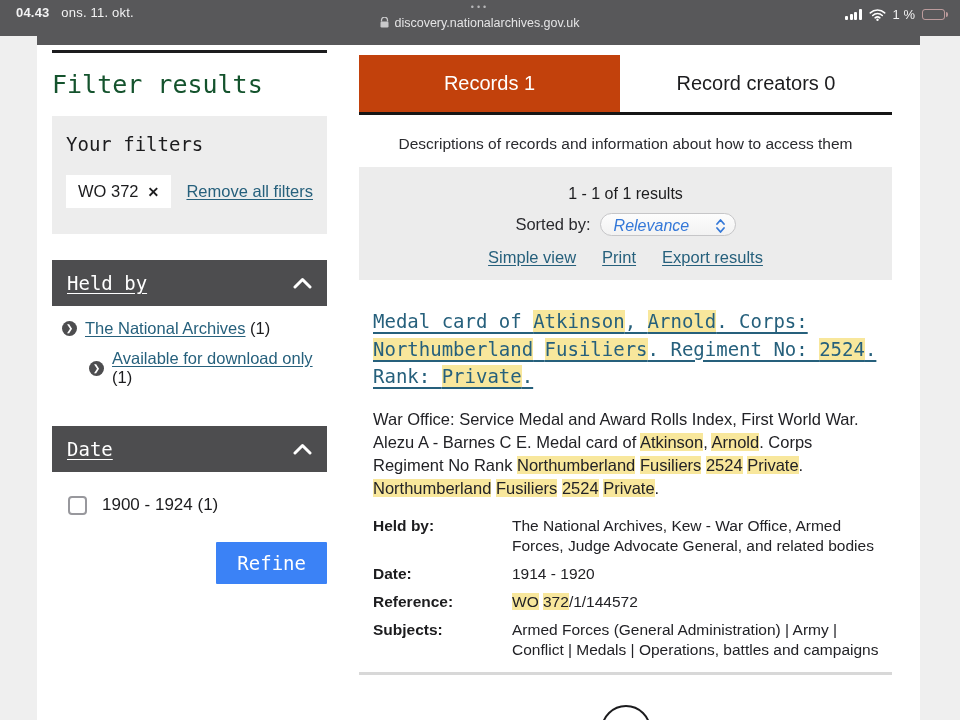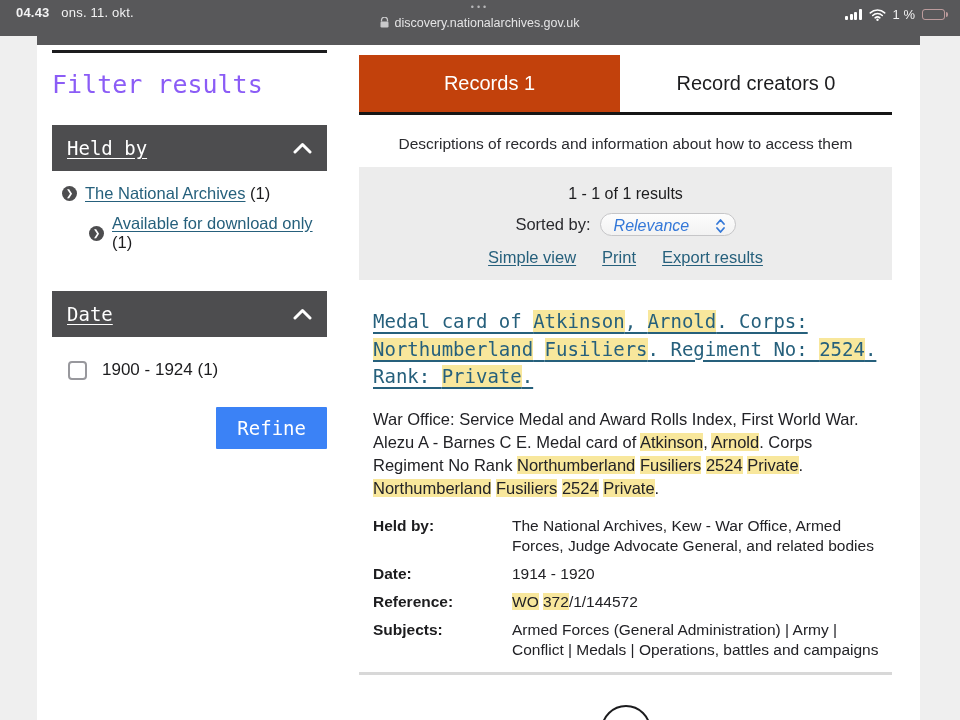--- a/index.html
+++ b/index.html
@@ -26,21 +26,21 @@
   .bat-nub { width:2px; height:5px; background:rgba(255,200,200,.6); border-radius:0 2px 2px 0; margin-left:1px; }
 
   
   .edge-strip { position:absolute; top:36px; bottom:0; background:#efefef; }
   .edge-strip.left { left:0; width:37px; }
   .edge-strip.right { left:920px; width:40px; }
 
   
   .sidebar { position:absolute; left:52px; top:36px; width:275px; }
   .sidebar-rule { margin-top:14px; border-top:3px solid #1c1c1e; }
-  .filter-title { font-family:"DejaVu Sans Mono", monospace; font-size:25px; font-weight:normal; color:#8b5cf6; margin:17px 0 17px; }
+  .filter-title { font-family:"DejaVu Sans Mono", monospace; font-size:25px; font-weight:normal; color:#14532d; margin:17px 0 17px; }
   .your-filters { background:#ededed; padding:17px 14px 26px; }
   .your-filters h2 { font-family:"DejaVu Sans Mono", monospace; font-size:19px; font-weight:normal; color:#1c1c1e; margin-bottom:20px; }
   .filter-row { display:flex; align-items:center; justify-content:space-between; }
   .chip { background:#fff; display:inline-flex; align-items:center; gap:9px; padding:7px 12px; font-size:16.5px; color:#1c1c1e; }
   .chip-x { border:none; background:none; font-size:14px; font-weight:bold; color:#1c1c1e; cursor:pointer; }
   a.side-link, a.remove-all { color:#26607c; text-decoration:underline; text-underline-offset:2px; }
   a.remove-all { font-size:16.5px; }
   .facet-header { margin-top:26px; background:#4d4d4f; color:#fff; padding:12px 15px; display:flex; align-items:center; justify-content:space-between; }
   .facet-header .fh-label { font-family:"DejaVu Sans Mono", monospace; font-size:19px; text-decoration:underline; text-underline-offset:3px; }
   .facet-list { padding:13px 0 2px; }
@@ -118,20 +118,30 @@
     </div>
   </header>
 
   <div class="edge-strip left"></div>
   <div class="edge-strip right"></div>
 
   <aside class="sidebar">
     <div class="sidebar-rule"></div>
     <h1 class="filter-title">Filter results</h1>
 
+    <section class="your-filters">
+      <h2>Your filters</h2>
+      <div class="filter-row">
+        <span class="chip">
+          <span>WO 372</span>
+          <button class="chip-x">✕</button>
+        </span>
+        <a class="remove-all">Remove all filters</a>
+      </div>
+    </section>
 
     <div class="facet-header">
       <span class="fh-label">Held by</span>
       <svg width="19" height="12" viewBox="0 0 19 12">
           <polyline points="2,10 9.5,2.5 17,10" fill="none" stroke="#fff" stroke-width="3" stroke-linecap="round" stroke-linejoin="round"></polyline>
         </svg>
     </div>
     <div class="facet-list">
       <div class="facet-item">
         <span class="bullet">❯</span>

